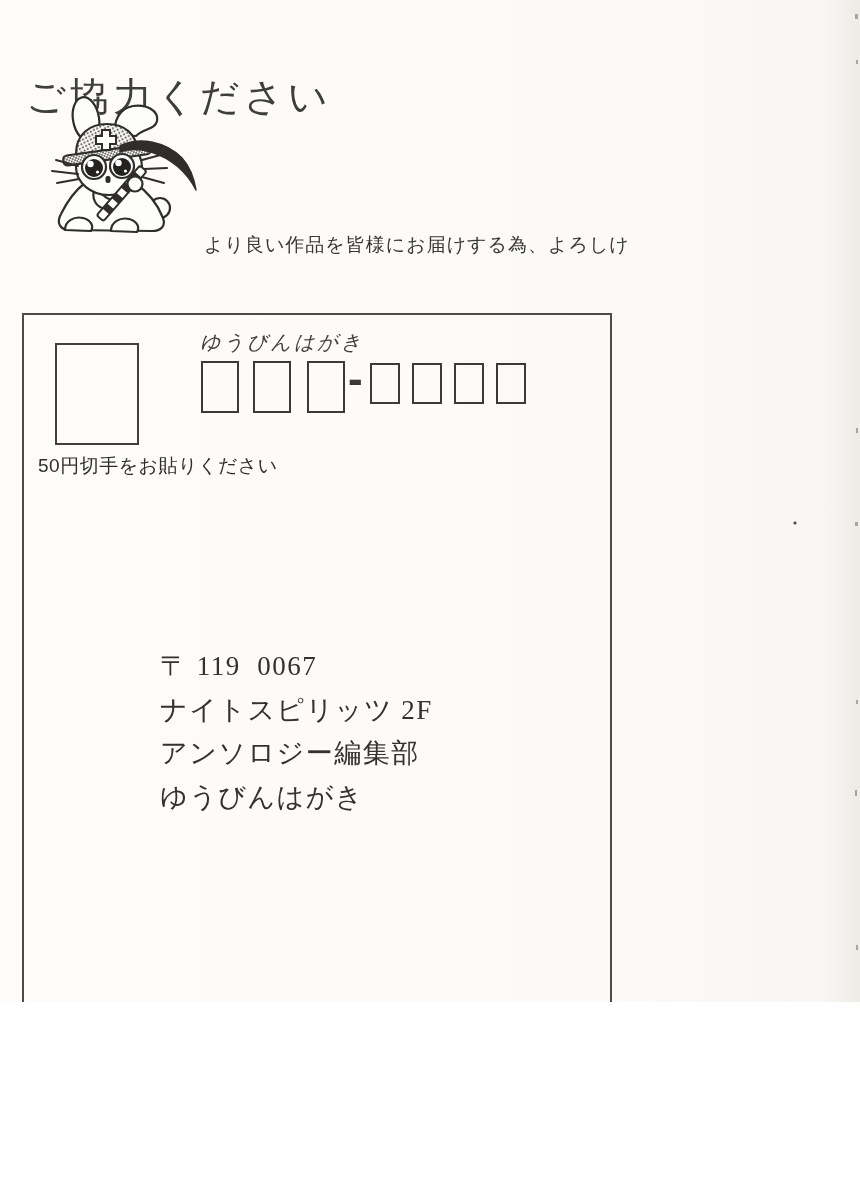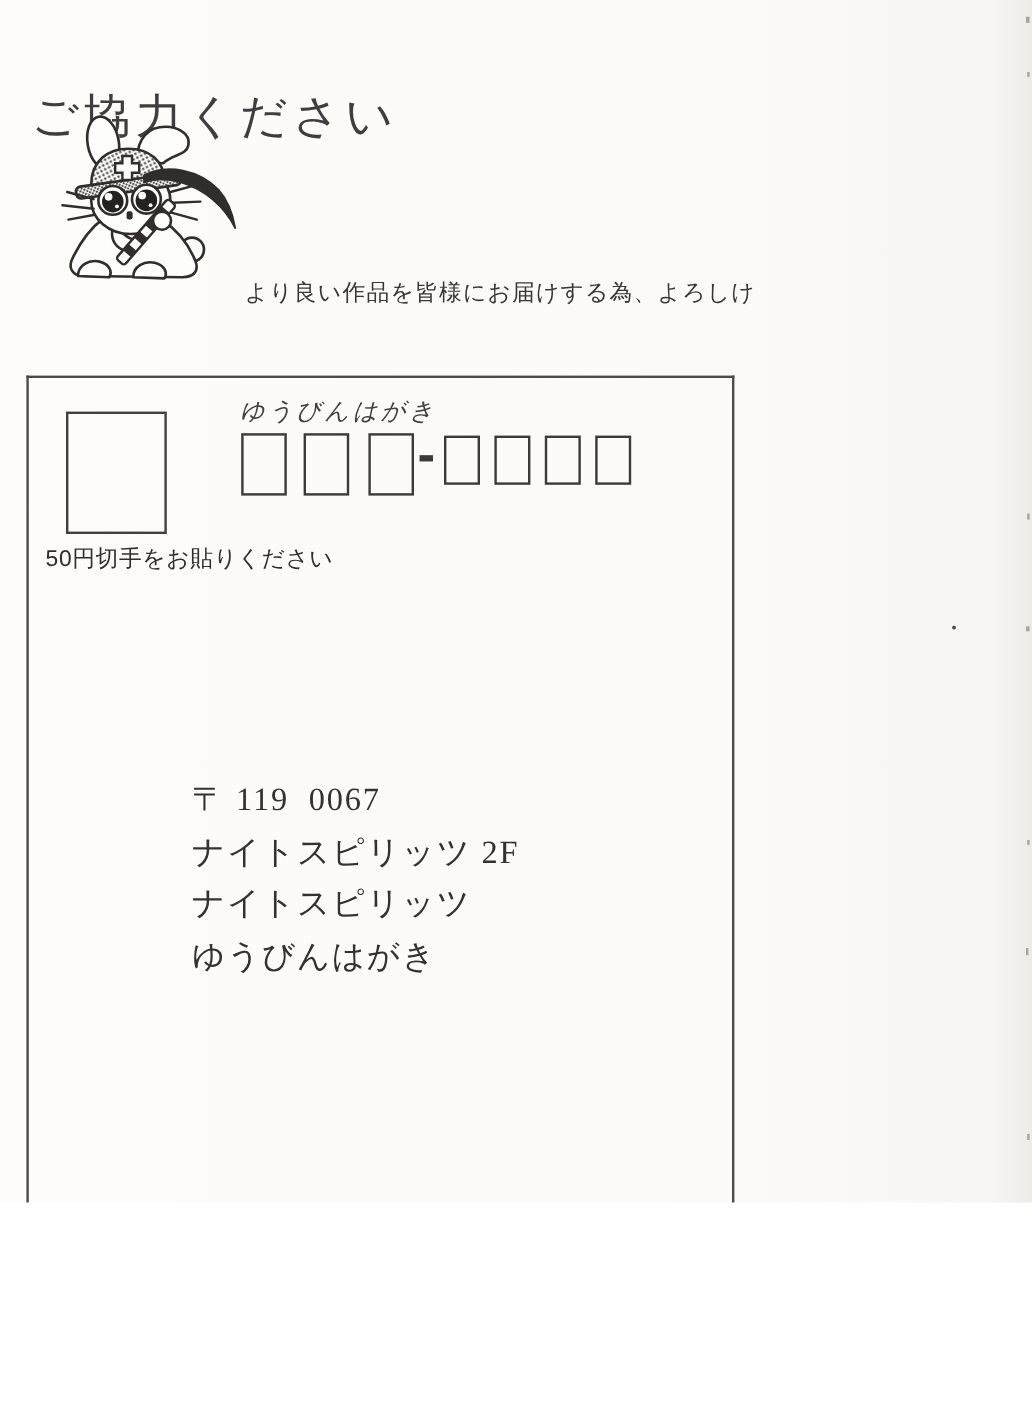--- a/index.html
+++ b/index.html
@@ -161,21 +161,21 @@
     <div class="pc-dash">-</div>
 
     <div class="pc-box-minor" style="left:346px"></div>
     <div class="pc-box-minor" style="left:388px"></div>
     <div class="pc-box-minor" style="left:430px"></div>
     <div class="pc-box-minor" style="left:472px"></div>
 
     <div class="address">
       <div class="addr-line">〒 119  0067</div>
       <div class="addr-line">ナイトスピリッツ 2F</div>
-      <div class="addr-line">ナイトスピリッツ</div>
+      <div class="addr-line">アンソロジー編集部</div>
       <div class="addr-line">ゆうびんはがき</div>
     </div>
   </div>
 
   <div class="ink-dot"></div>
   <div class="speck" style="left:855px;top:14px;width:3px;height:5px"></div>
   <div class="speck" style="left:856px;top:60px;width:2px;height:4px"></div>
   <div class="speck" style="left:856px;top:428px;width:2px;height:5px"></div>
   <div class="speck" style="left:855px;top:522px;width:3px;height:4px"></div>
   <div class="speck" style="left:856px;top:700px;width:2px;height:4px"></div>

